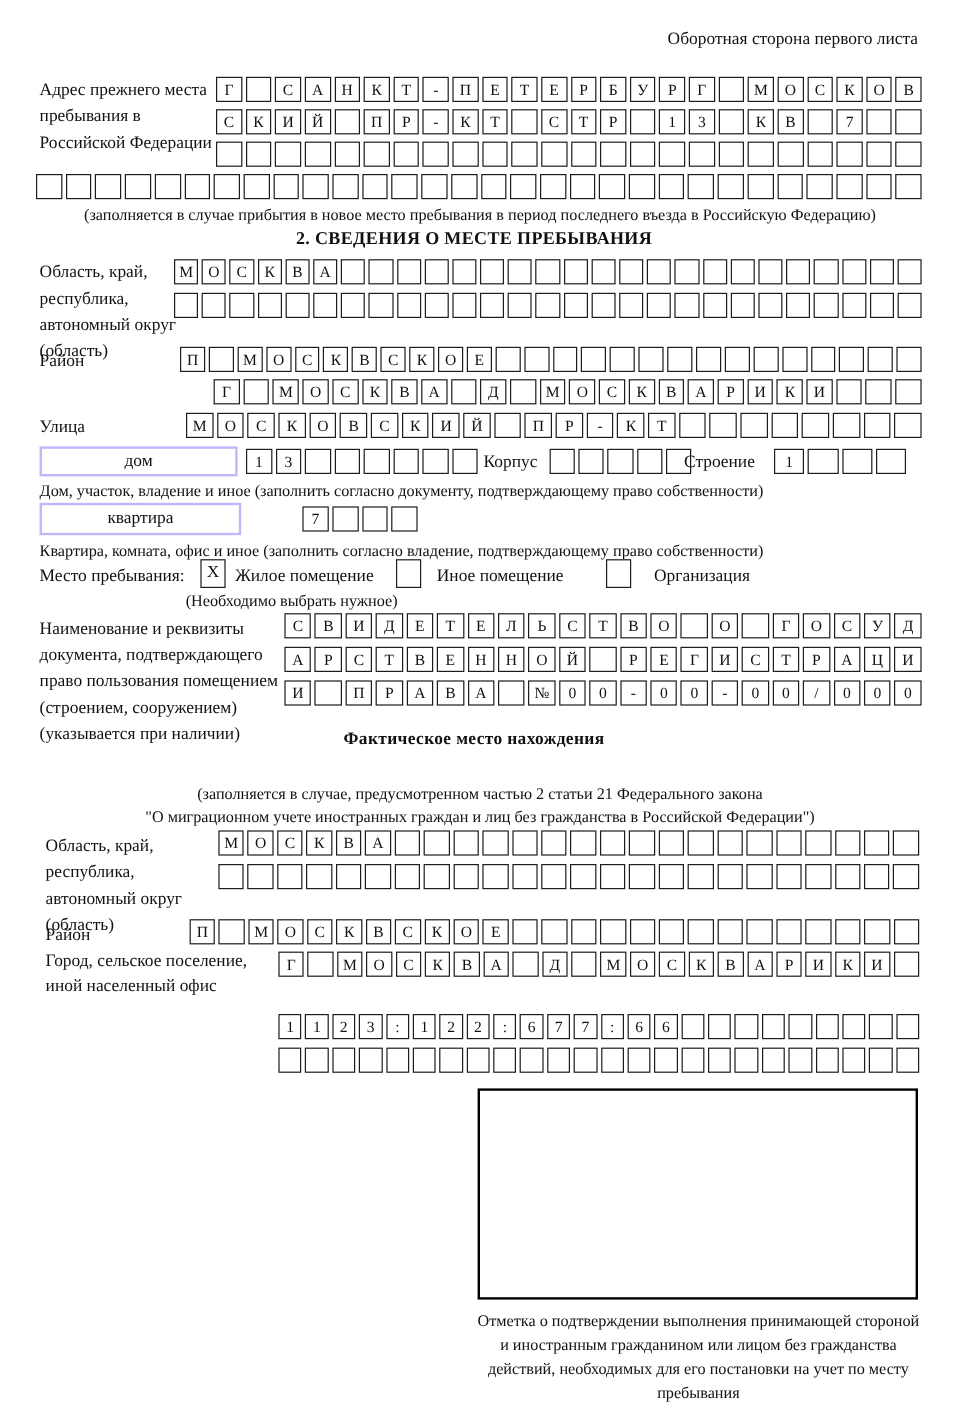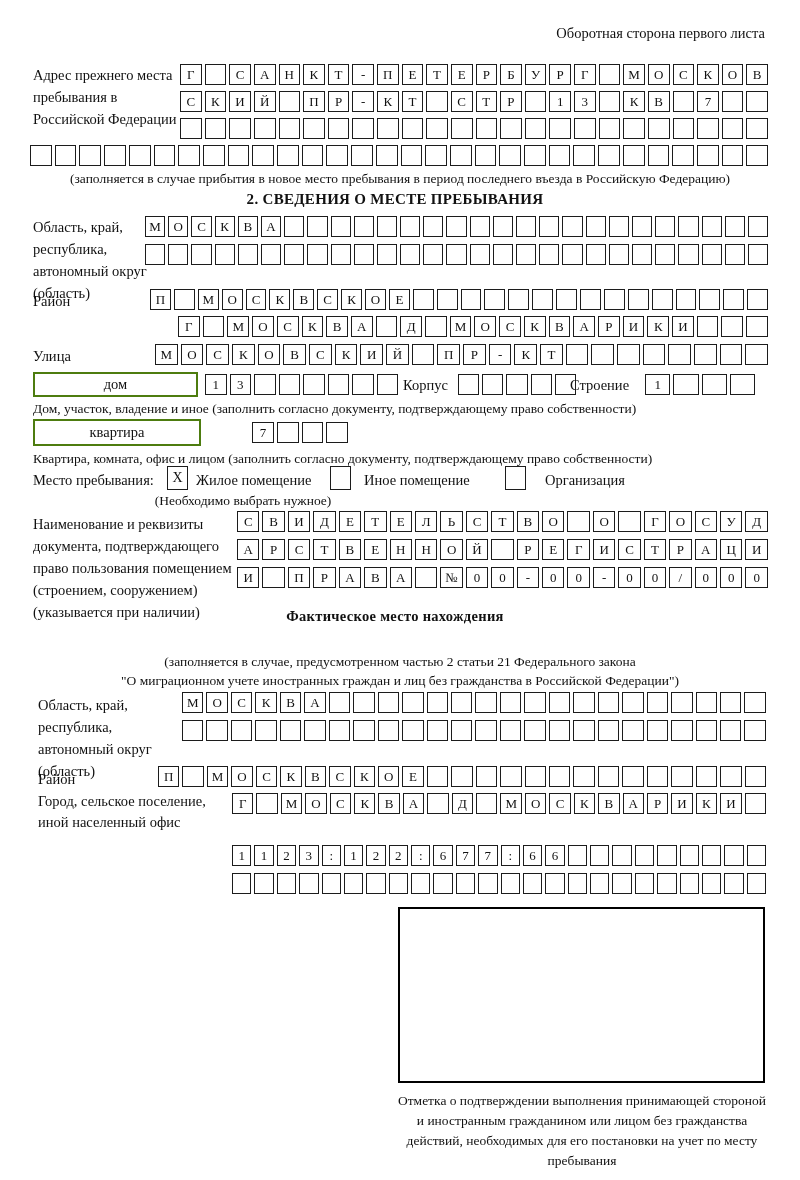--- a/index.html
+++ b/index.html
@@ -9,21 +9,21 @@
   .lbl{font-size:14.5px;line-height:22px;color:#111;}
   .note{font-size:13.5px;line-height:17px;color:#111;}
   .center{text-align:center;}
   .right{text-align:right;}
   .title{font-size:15px;font-weight:bold;text-align:center;letter-spacing:.3px;}
   .cellrow{display:flex;gap:3px;}
   .cell{flex:1 1 0;min-width:0;height:21px;border:1.5px solid #1c1c1c;
         display:flex;align-items:center;justify-content:center;
         font-size:13px;font-family:"Liberation Serif","DejaVu Serif",serif;
         background:#fff;box-sizing:border-box;}
-  .bigbox{border:2px solid #4d7c0f;display:flex;align-items:center;justify-content:center;
+  .bigbox{border:2px solid #c4b5fd;display:flex;align-items:center;justify-content:center;
         font-size:14.5px;background:#fff;box-sizing:border-box;}
   .checkbox{width:21px;height:24px;border:1.5px solid #1c1c1c;display:flex;
         align-items:center;justify-content:center;font-size:14px;box-sizing:border-box;background:#fff;}
   .stampbox{border:2px solid #000;background:#fff;box-sizing:border-box;}
 </style>
 </head>
 <body>
 
 <div id="page">
 
@@ -317,21 +317,21 @@
     </div>
   <div class="abs note" style="left:33px;top:400px;width:720px;">Дом, участок, владение и иное (заполнить согласно документу, подтверждающему право собственности)</div>
 
   <div class="abs bigbox" style="left:33px;top:419px;width:168px;height:27px;">квартира</div>
   <div class="abs cellrow" style="left:252px;top:422px;width:96px;">
       <div class="cell">7</div>
       <div class="cell"></div>
       <div class="cell"></div>
       <div class="cell"></div>
     </div>
-  <div class="abs note" style="left:33px;top:450px;width:720px;">Квартира, комната, офис и лицом (заполнить согласно документу, подтверждающему право собственности)</div>
+  <div class="abs note" style="left:33px;top:450px;width:720px;">Квартира, комната, офис и иное (заполнить согласно владение, подтверждающему право собственности)</div>
 
   <div class="abs lbl" style="left:33px;top:469px;">Место пребывания:</div>
   <div class="abs checkbox" style="left:167px;top:466px;">X</div>
   <div class="abs lbl" style="left:196px;top:469px;">Жилое помещение</div>
   <div class="abs checkbox" style="left:330px;top:466px;"></div>
   <div class="abs lbl" style="left:364px;top:469px;">Иное помещение</div>
   <div class="abs checkbox" style="left:505px;top:466px;"></div>
   <div class="abs lbl" style="left:545px;top:469px;">Организация</div>
   <div class="abs note center" style="left:93px;top:492px;width:300px;">(Необходимо выбрать нужное)</div>
 

